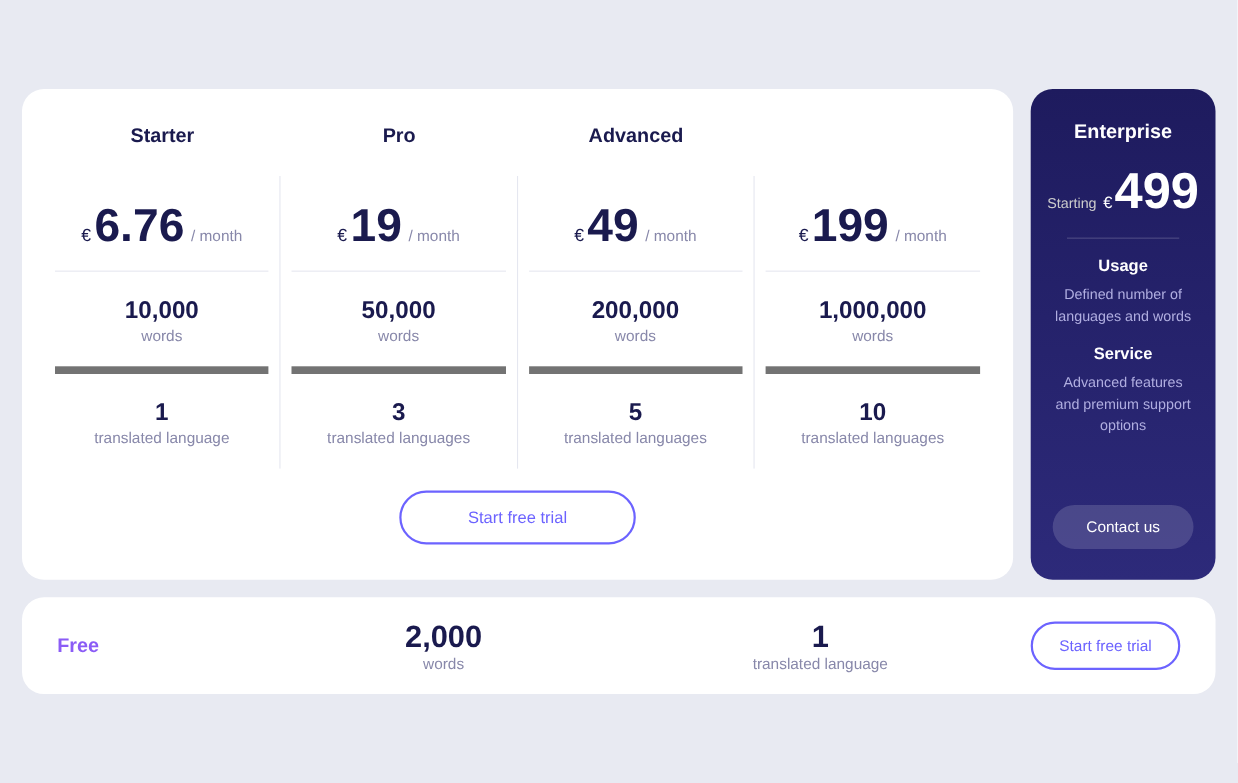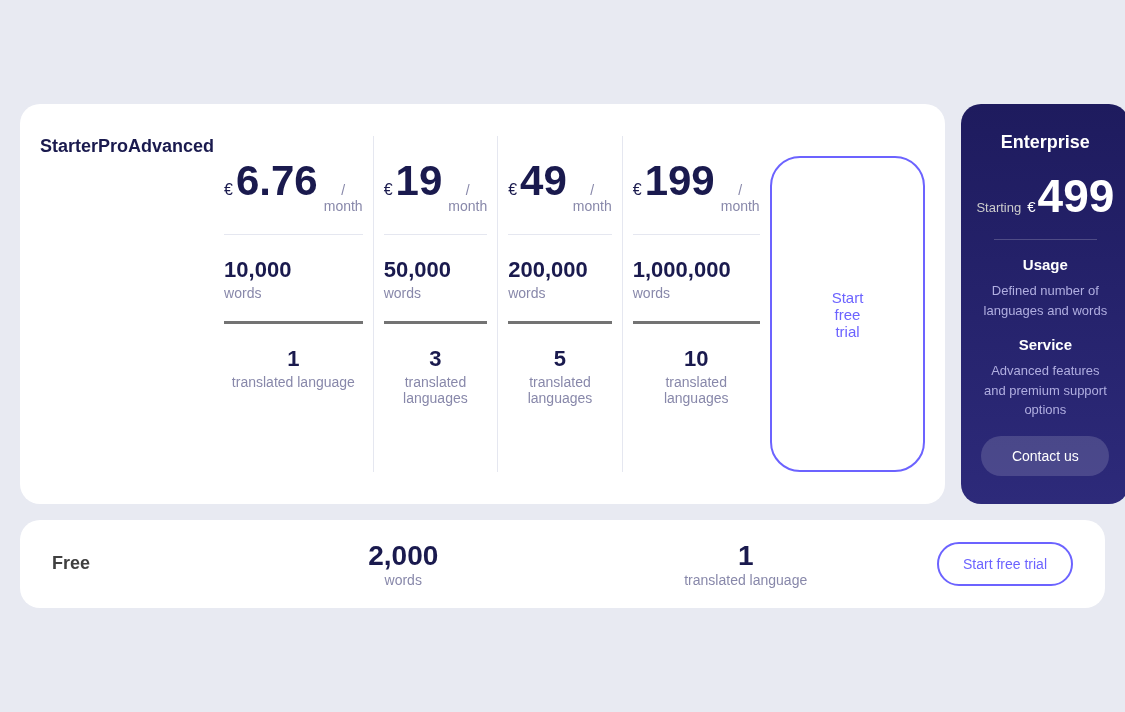--- a/index.html
+++ b/index.html
@@ -27,21 +27,21 @@
       align-items: stretch;
     }
 
     
     .main-card {
       background: #fff;
       border-radius: 20px;
       padding: 32px 20px 32px 20px;
       flex: 1;
       display: flex;
-      flex-direction: row;
+      flex-direction: column;
     }
 
     .plans-header {
       display: grid;
       grid-template-columns: repeat(4, 1fr);
       margin-bottom: 10px;
     }
 
     .plan-name {
       text-align: center;
@@ -99,23 +99,23 @@
 
     .price-period {
       font-size: 14px;
       color: #8888aa;
       margin-left: 4px;
     }
 
     
     .words-section {
       padding: 22px 0 20px 0;
-      text-align: left;
+      text-align: center;
       width: 100%;
-      border-bottom: 3px solid #737373;
+      border-bottom: 7px solid #737373;
     }
 
     .words-count {
       font-size: 22px;
       font-weight: 700;
       color: #1a1a4e;
     }
 
     .words-label {
       font-size: 14px;
@@ -251,21 +251,21 @@
       border-radius: 20px;
       padding: 20px 32px;
       display: flex;
       align-items: center;
       gap: 0;
     }
 
     .free-plan-name {
       font-size: 18px;
       font-weight: 600;
-      color: #404040;
+      color: #8b5cf6;
       width: 180px;
       flex-shrink: 0;
     }
 
     .free-words-area {
       flex: 1;
       text-align: center;
     }
 
     .free-words-count {

